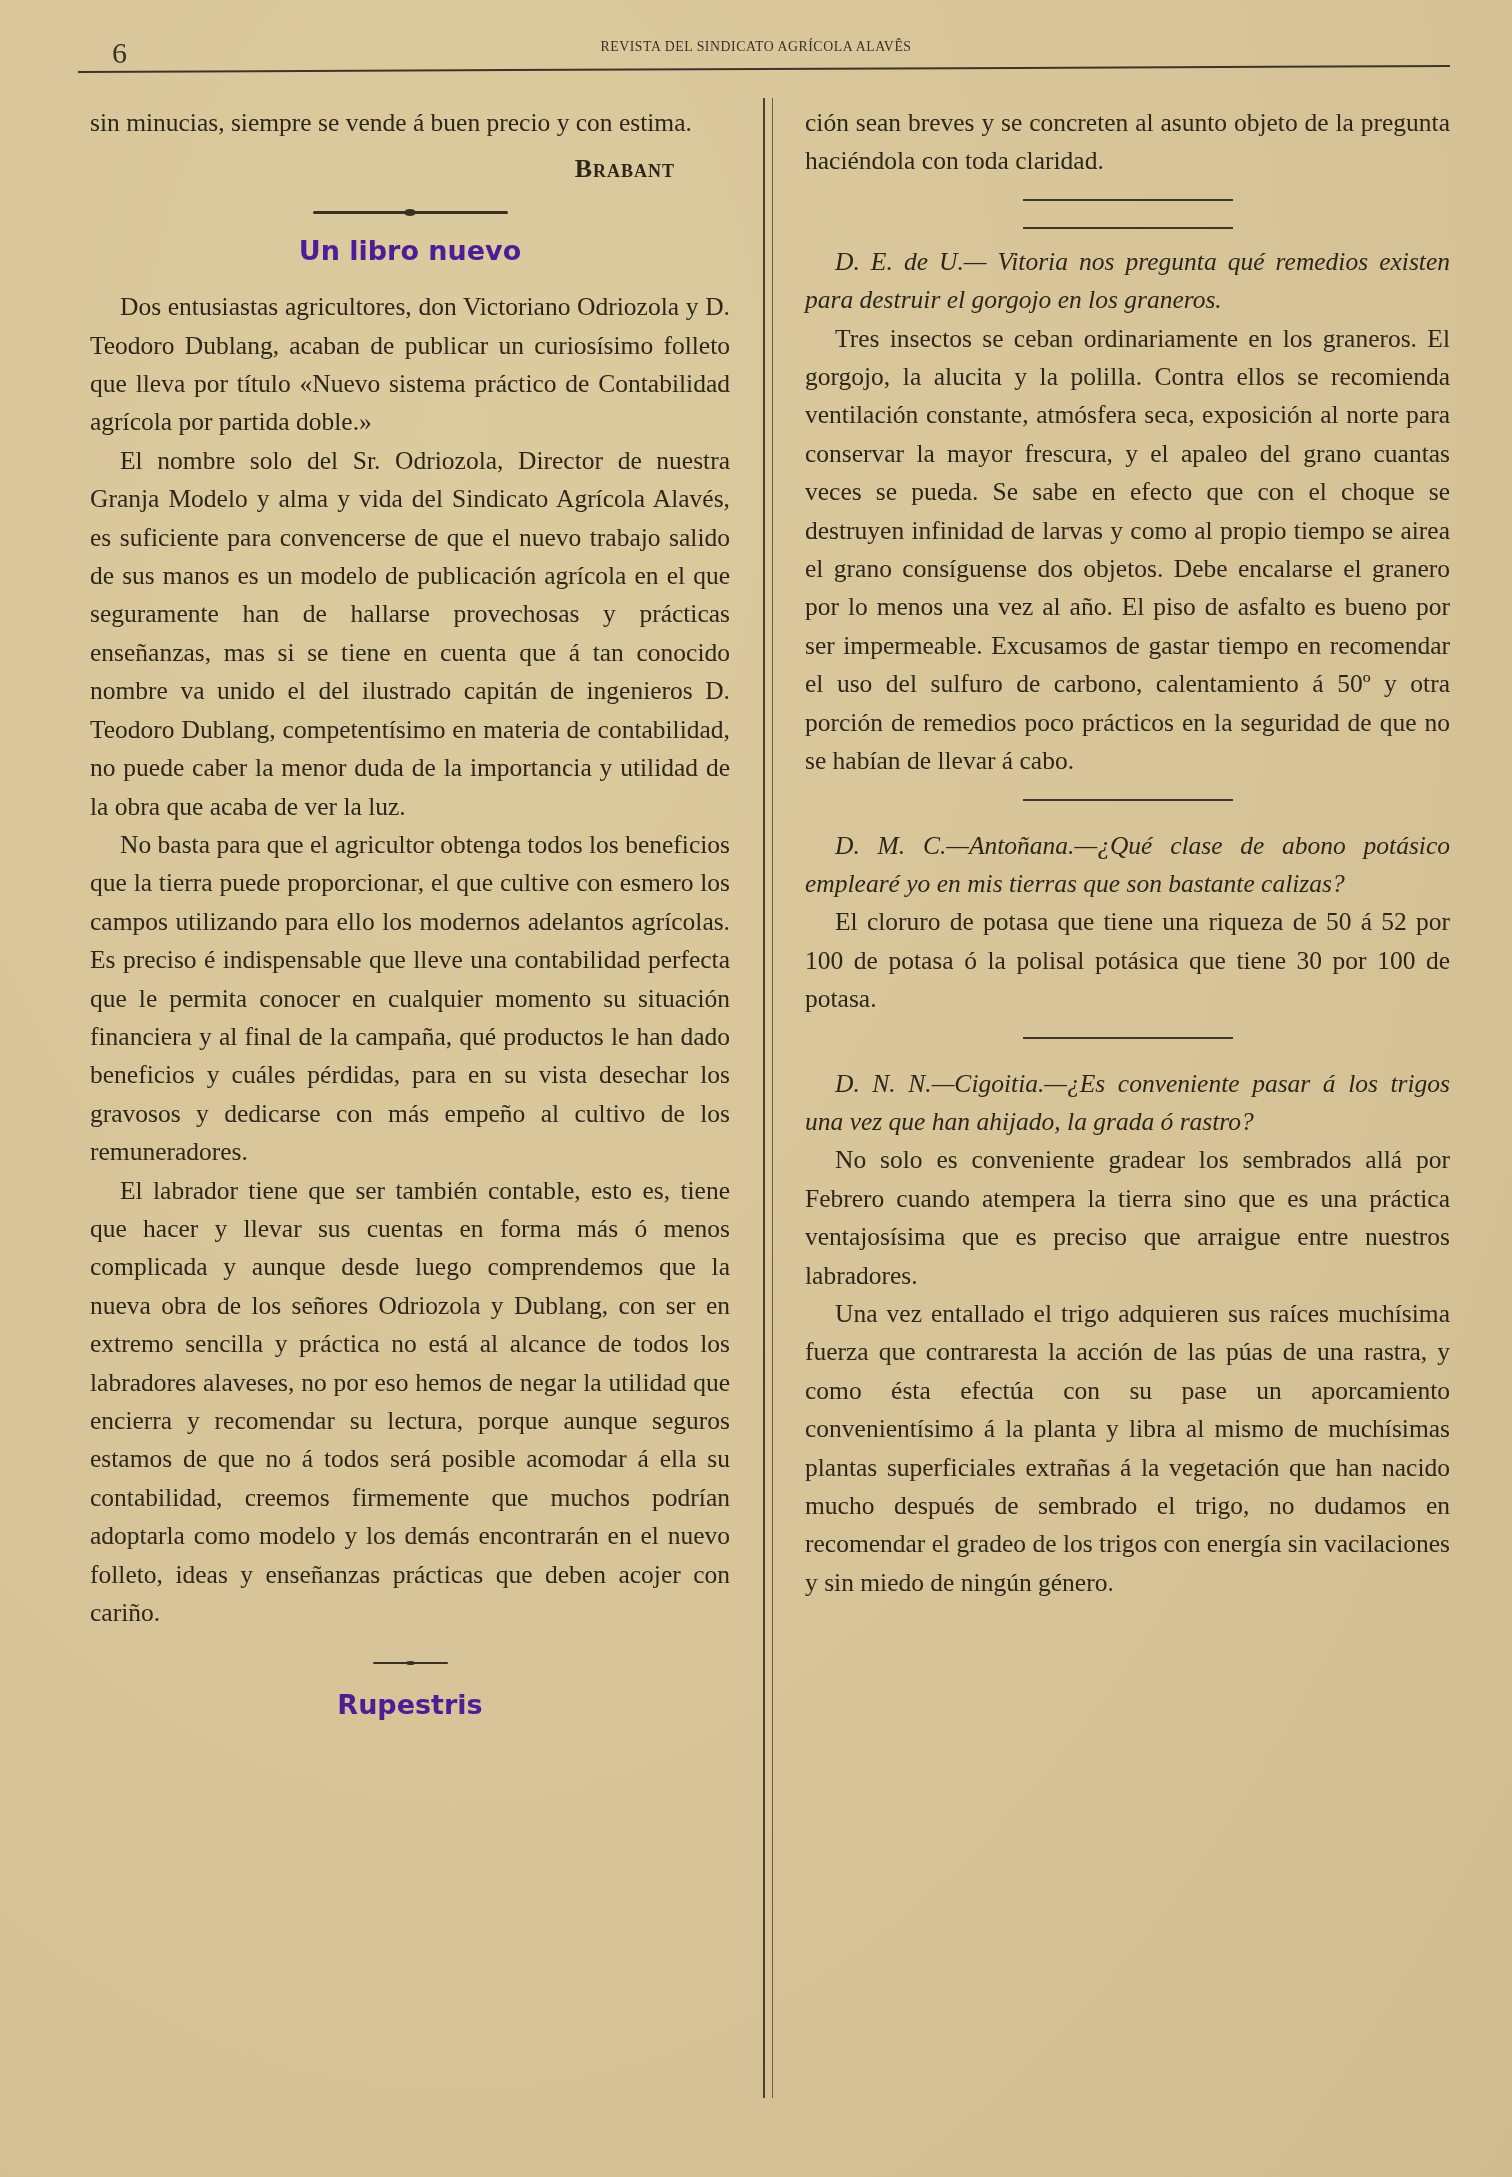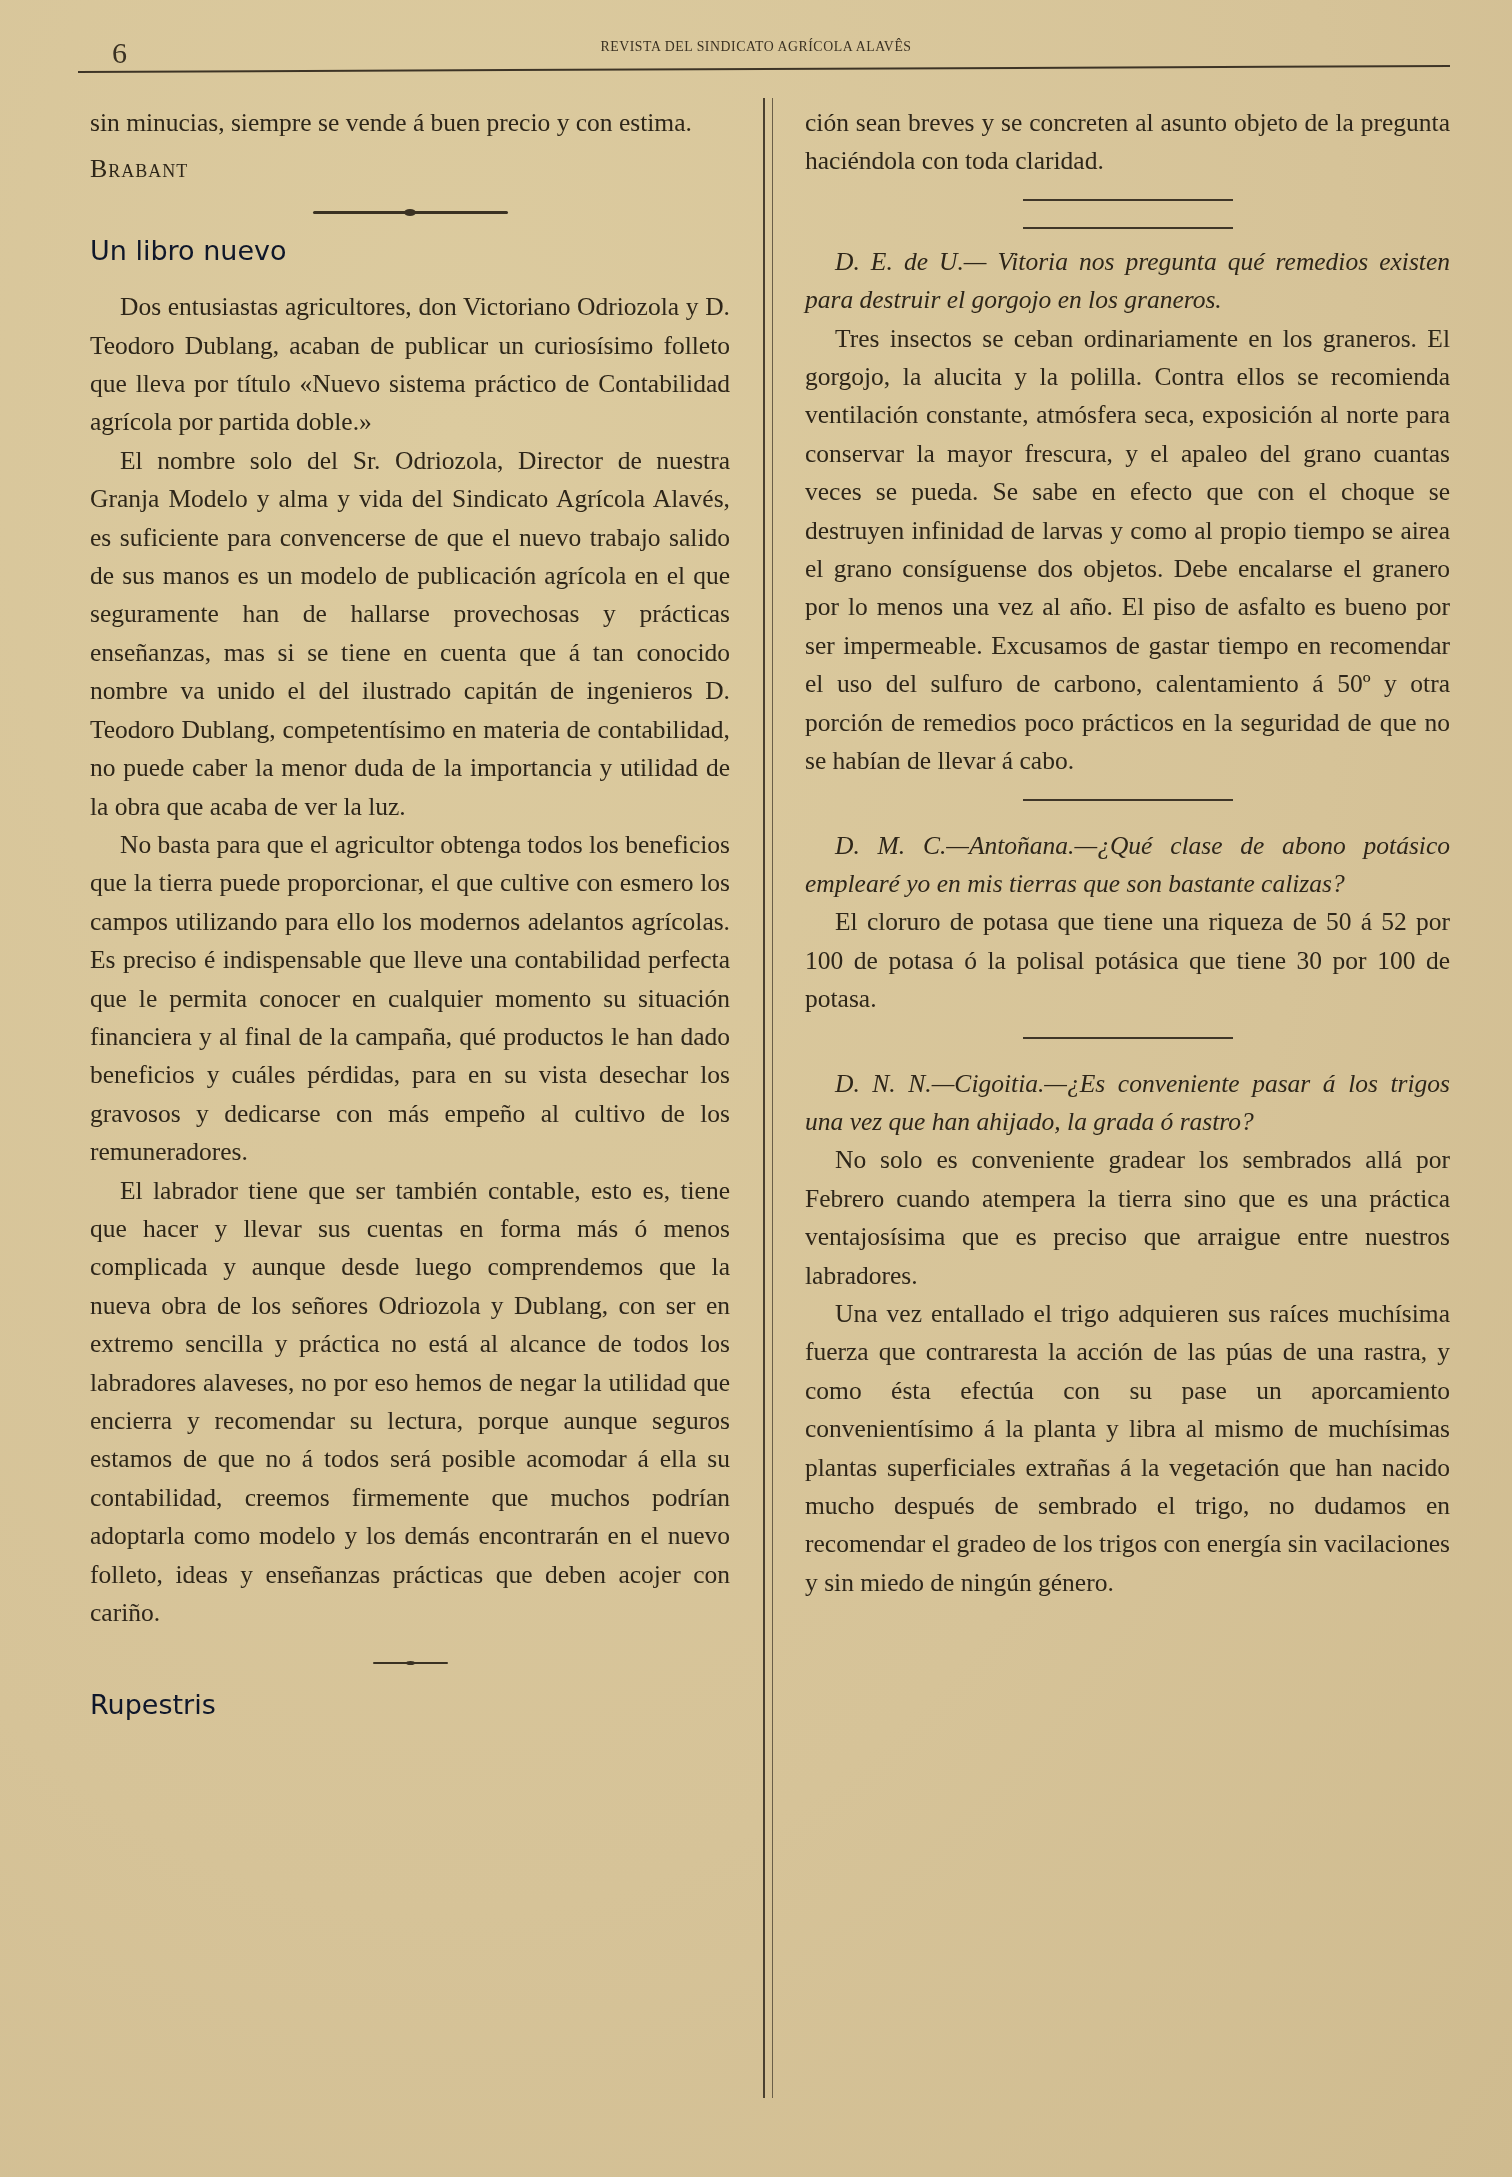--- a/index.html
+++ b/index.html
@@ -38,36 +38,36 @@
     position: absolute; top: 104px;
     font-size: 25.5px; line-height: 38.4px;
     text-align: justify;
     color: #2e2619;
   }
   .col-left { left: 90px; width: 640px; }
   .col-right { left: 805px; width: 645px; }
   p { margin: 0; }
   .indent { text-indent: 30px; }
   .signature {
-    padding-right: 55px; margin-top: 8px;
-    font-variant: small-caps; letter-spacing: 1px; font-size: 26px;
+    text-align: right; padding-right: 55px; margin-top: 8px;
+    font-variant: small-caps; letter-spacing: 1px; font-size: 26px; font-weight: bold;
   }
   .ornament-rule {
     margin: 22px auto 18px; width: 195px; height: 3px; background: #3a3122;
     border-radius: 2px; position: relative;
   }
   .ornament-rule.small { width: 75px; height: 2px; margin: 30px auto 22px; }
   .ornament-rule::after {
     content: ""; position: absolute; left: 50%; top: -2px; width: 12px; height: 7px;
     margin-left: -6px; background: #3a3122; border-radius: 50%;
   }
   .ornament-rule.small::after { width: 9px; height: 4px; top: -1px; margin-left: -4px; }
   .section-title {
-    text-align: left; font-family: "DejaVu Sans", "Liberation Sans", sans-serif;
-    font-weight: normal; font-size: 27px; margin: 16px 0 14px; color: #0f172a;
+    text-align: center; font-family: "DejaVu Sans", "Liberation Sans", sans-serif;
+    font-weight: bold; font-size: 27px; margin: 16px 0 14px; color: #4c1d95;
   }
   .thin-rule {
     width: 210px; height: 2px; background: #3f3628; margin: 18px auto 26px;
   }
   .query { font-style: italic; text-indent: 30px; }
   .gap-s { height: 4px; }
 </style>
 </head>
 <body>
 

